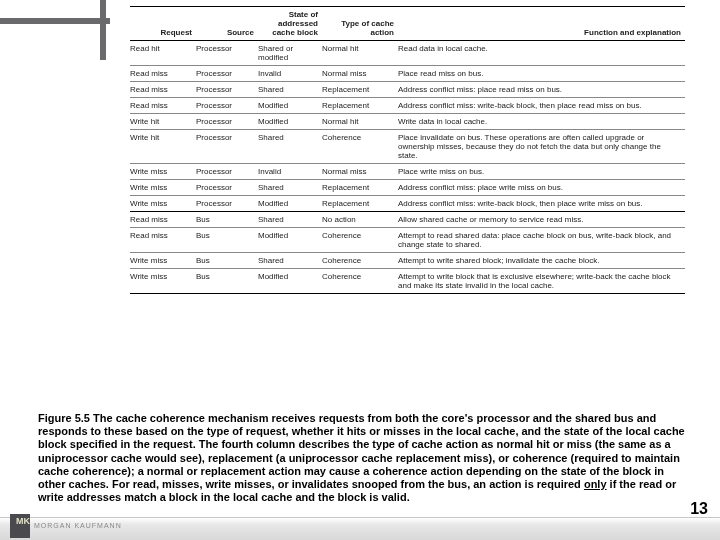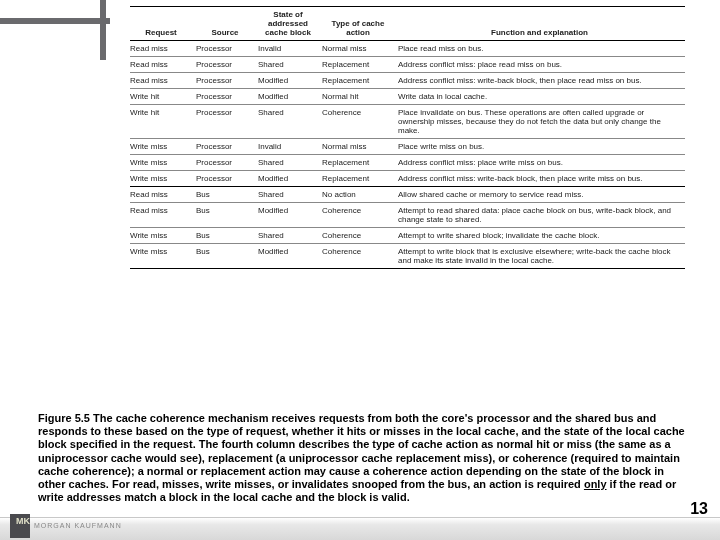--- a/index.html
+++ b/index.html
@@ -49,21 +49,21 @@
     left: 130px;
     width: 555px;
   }
   table {
     border-collapse: collapse;
     width: 100%;
     font-size: 8px;
     color: #222;
   }
   th {
-    text-align: center;
+    text-align: right;
     font-weight: bold;
     padding: 3px 4px 3px 0;
     vertical-align: bottom;
     border-bottom: 1.2px solid #000;
     border-top: 1.2px solid #000;
   }
   td {
     padding: 3px 4px 3px 0;
     vertical-align: top;
     border-bottom: 0.6px solid #888;
@@ -140,20 +140,27 @@
         <tr>
           <th class="col-req">Request</th>
           <th class="col-src">Source</th>
           <th class="col-state">State of addressed cache block</th>
           <th class="col-act">Type of cache action</th>
           <th class="col-fun">Function and explanation</th>
         </tr>
       </thead>
       <tbody id="tbody">
           <tr>
+            <td>Read hit</td>
+            <td>Processor</td>
+            <td>Shared or modified</td>
+            <td>Normal hit</td>
+            <td>Read data in local cache.</td>
+          </tr>
+          <tr>
             <td>Read miss</td>
             <td>Processor</td>
             <td>Invalid</td>
             <td>Normal miss</td>
             <td>Place read miss on bus.</td>
           </tr>
           <tr>
             <td>Read miss</td>
             <td>Processor</td>
             <td>Shared</td>
@@ -172,21 +179,21 @@
             <td>Processor</td>
             <td>Modified</td>
             <td>Normal hit</td>
             <td>Write data in local cache.</td>
           </tr>
           <tr>
             <td>Write hit</td>
             <td>Processor</td>
             <td>Shared</td>
             <td>Coherence</td>
-            <td>Place invalidate on bus. These operations are often called upgrade or ownership misses, because they do not fetch the data but only change the make.</td>
+            <td>Place invalidate on bus. These operations are often called upgrade or ownership misses, because they do not fetch the data but only change the state.</td>
           </tr>
           <tr>
             <td>Write miss</td>
             <td>Processor</td>
             <td>Invalid</td>
             <td>Normal miss</td>
             <td>Place write miss on bus.</td>
           </tr>
           <tr>
             <td>Write miss</td>

